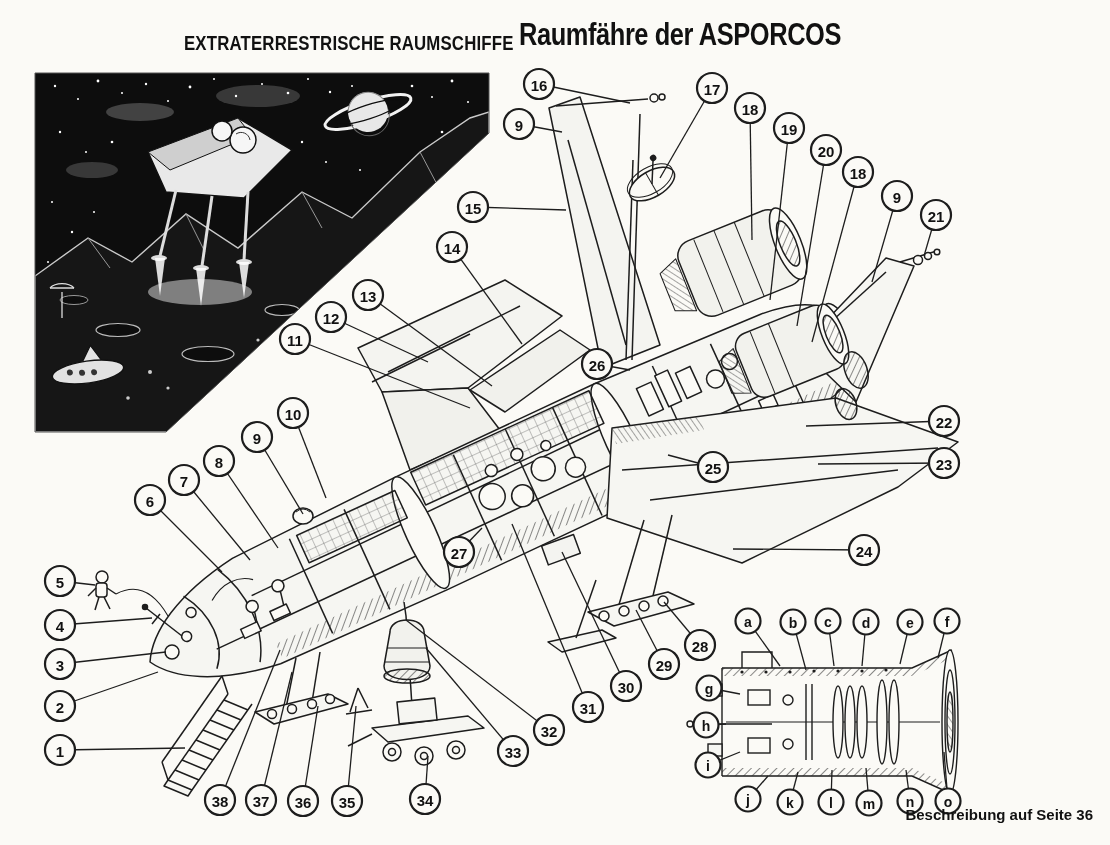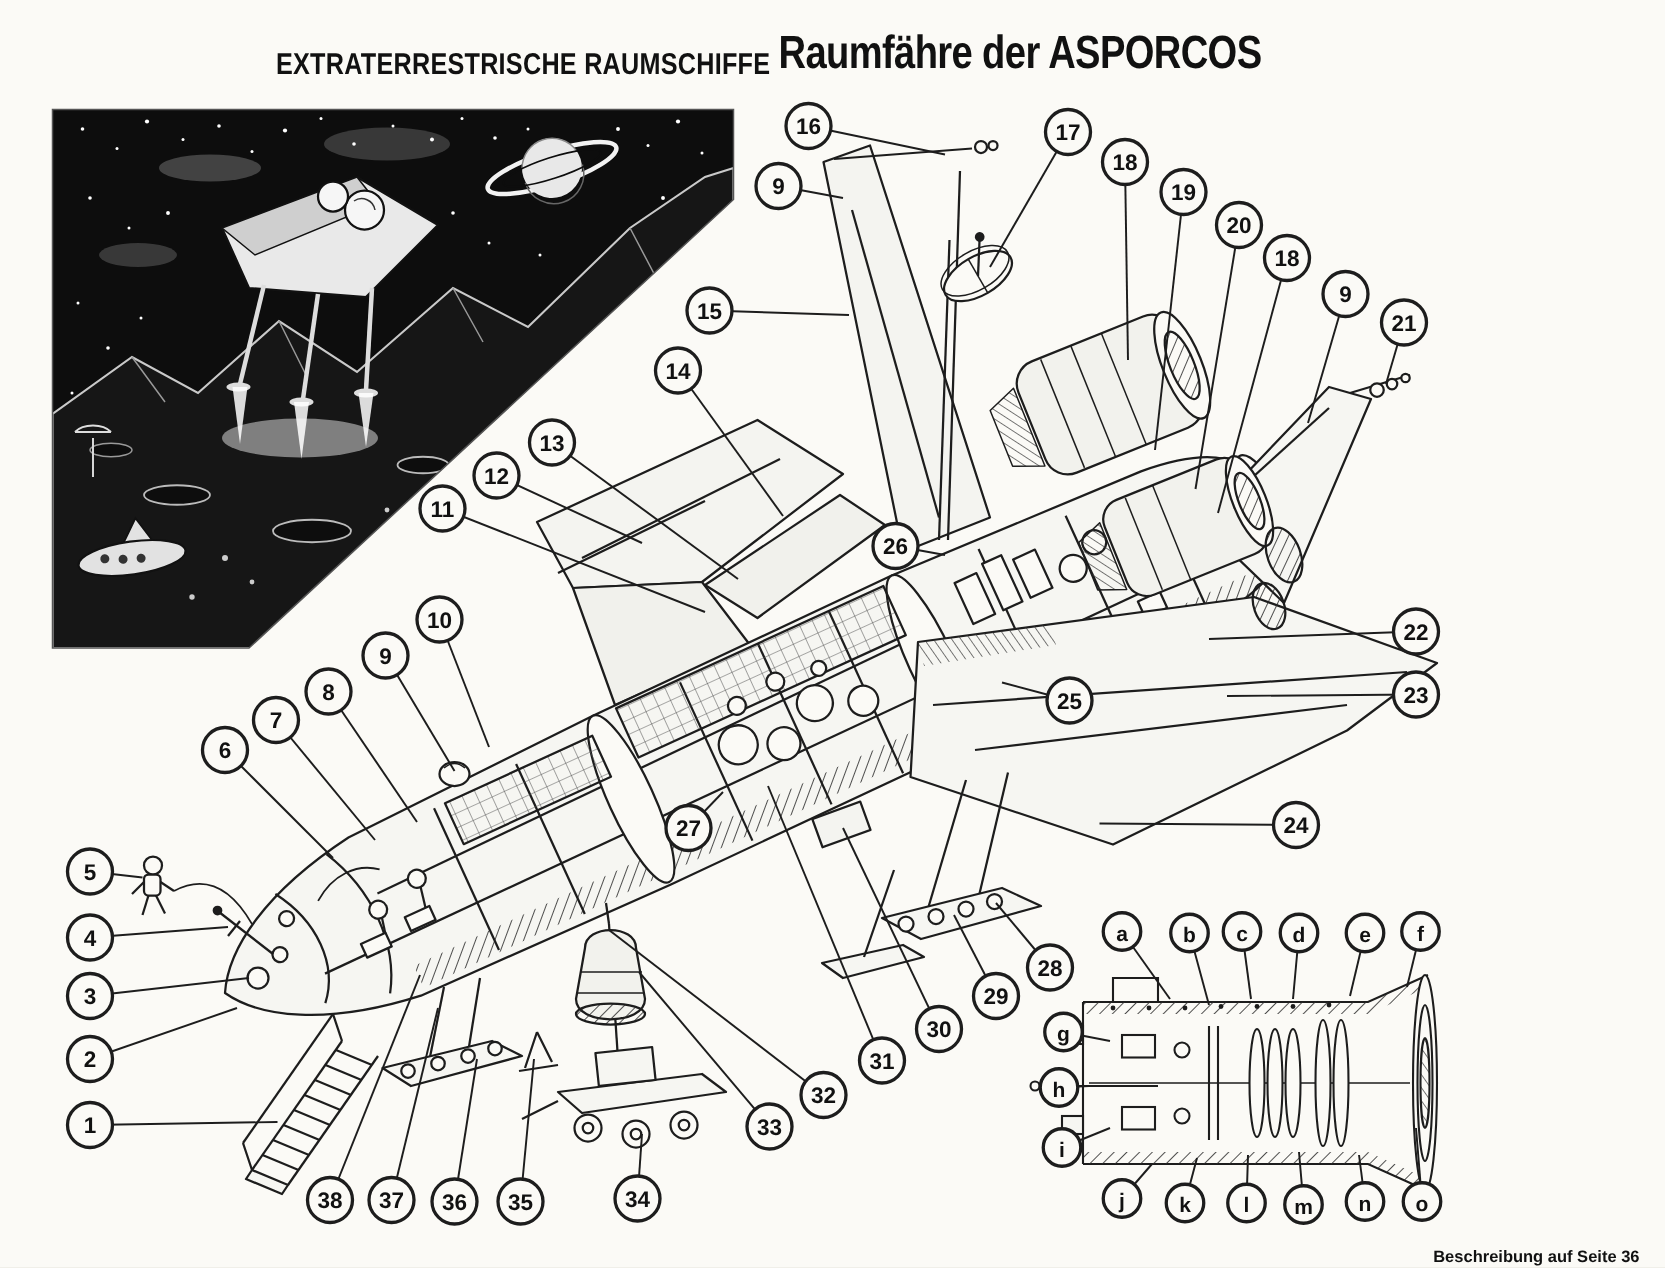--- a/index.html
+++ b/index.html
@@ -3,21 +3,21 @@
 <meta charset="utf-8">
 <style>
   *{margin:0;padding:0;box-sizing:border-box}
   html,body{background:#e8e6e0}
   .page{position:relative;width:1110px;height:845px;margin:0 auto;background:#fbfaf6;
         font-family:"Liberation Sans",sans-serif;color:#111;overflow:hidden}
   .series-title{position:absolute;left:184px;top:32px;font-size:20px;font-weight:bold;
         letter-spacing:.2px;transform:scaleX(.84);transform-origin:left top;white-space:nowrap}
   .main-title{position:absolute;left:519px;top:17px;font-size:31px;font-weight:bold;
         letter-spacing:-.5px;transform:scaleX(.82);transform-origin:left top;white-space:nowrap}
-  .footer-note{position:absolute;right:17px;bottom:1px;font-size:11px;font-weight:bold}
+  .footer-note{position:absolute;right:17px;bottom:22px;font-size:15px;font-weight:bold}
   svg#art{position:absolute;left:0;top:0}
   .leader{stroke:#1d1d1d;stroke-width:1.3;fill:none}
   .bubble{fill:#fbfaf6;stroke:#1d1d1d;stroke-width:2.2}
   .bubble-label{font-family:"Liberation Sans",sans-serif;font-size:15px;font-weight:bold;
         fill:#111;text-anchor:middle;dominant-baseline:central}
   .alpha{font-size:14px}
 </style>
 </head>
 <body>
 

